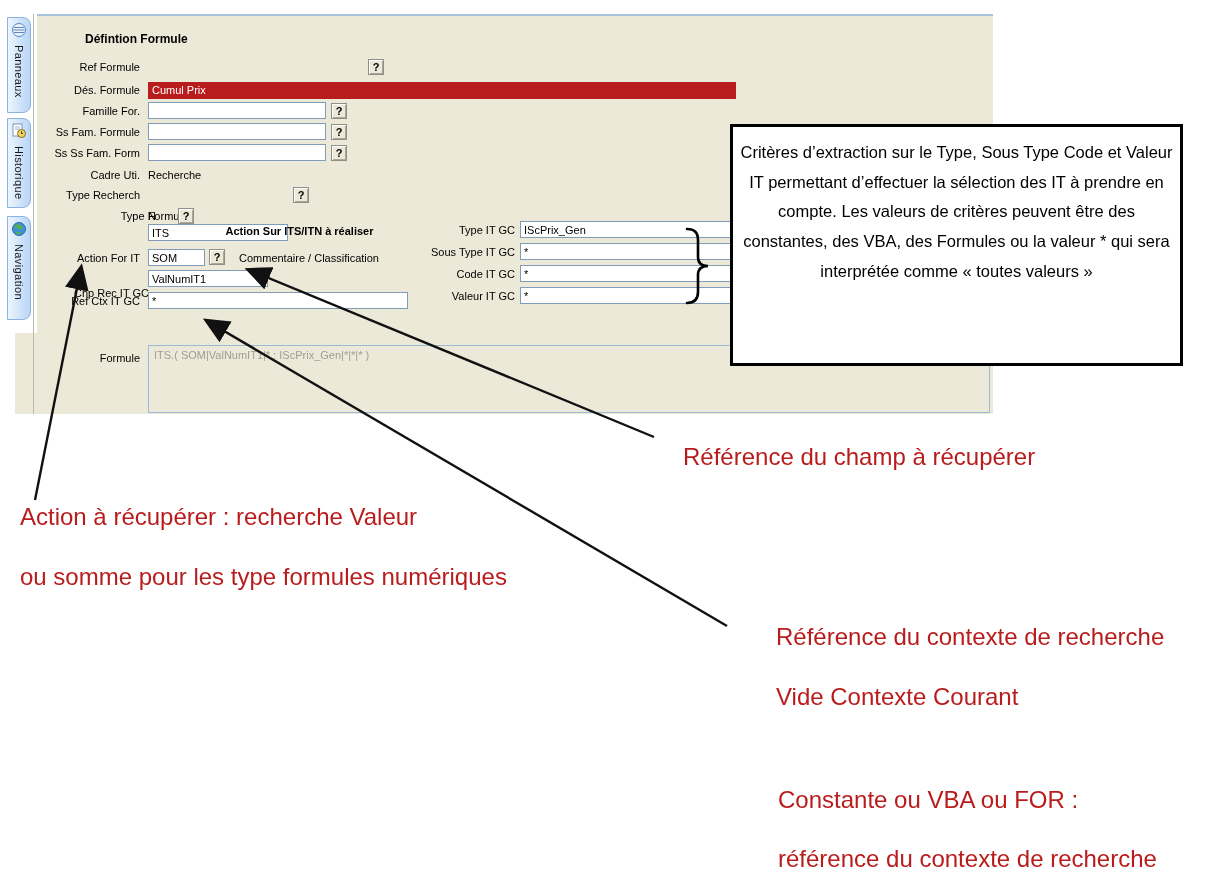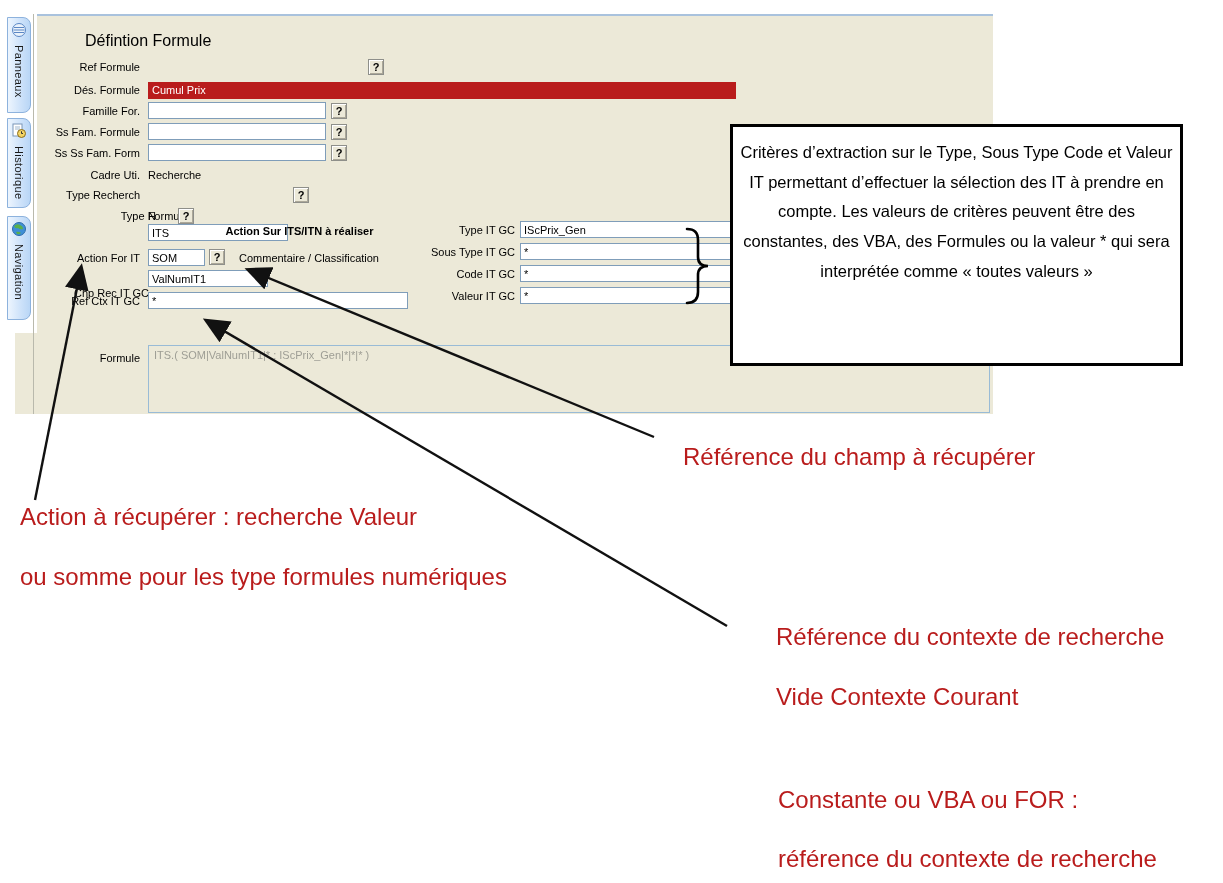--- a/index.html
+++ b/index.html
@@ -12,21 +12,21 @@
         border:1px solid #8DB2DD;border-radius:0 8px 8px 0;
         display:flex;flex-direction:column;align-items:center;padding-top:4px;gap:3px;
         cursor:pointer;}
   .vtab .tlabel{writing-mode:vertical-rl;font-size:11px;color:#1a1a1a;letter-spacing:.4px;}
   .sidebar-stub{position:absolute;left:15px;top:333px;width:22px;height:81px;background:#ECE9D8;}
   .vdiv{position:absolute;left:33px;top:14px;width:1px;height:400px;background:#B9B9AC;}
 
   
   .panel{position:absolute;left:37px;top:14px;width:956px;height:400px;background:#ECE9D8;
          border-top:2px solid #A9C2DD;box-sizing:border-box;font-size:11px;color:#000;}
-  .form-title{position:absolute;left:48px;top:16px;font-weight:normal;font-size:16px;white-space:nowrap;}
+  .form-title{position:absolute;left:48px;top:16px;font-weight:bold;font-size:12px;white-space:nowrap;}
   .f-label{position:absolute;left:0;width:103px;text-align:right;font-size:11px;white-space:nowrap;}
   .f-static{position:absolute;left:111px;font-size:11px;white-space:nowrap;}
   .f-input{position:absolute;height:17px;box-sizing:border-box;background:#fff;
            border:1px solid #7F9DB9;font-size:11px;padding:0 3px;
            font-family:"Liberation Sans",sans-serif;color:#000;}
   .help{position:absolute;width:16px;height:16px;box-sizing:border-box;background:#ECE9D8;
         border:1px solid #8E8F8A;box-shadow:inset 1px 1px 0 #fff,inset -1px -1px 0 #ACA899;
         font-size:11px;font-weight:bold;text-align:center;line-height:14px;cursor:default;}
   .selbar{position:absolute;left:111px;top:66px;width:588px;height:17px;background:#b91c1c;
           color:#fff;font-size:11px;line-height:17px;padding:0 4px;box-sizing:border-box;}

